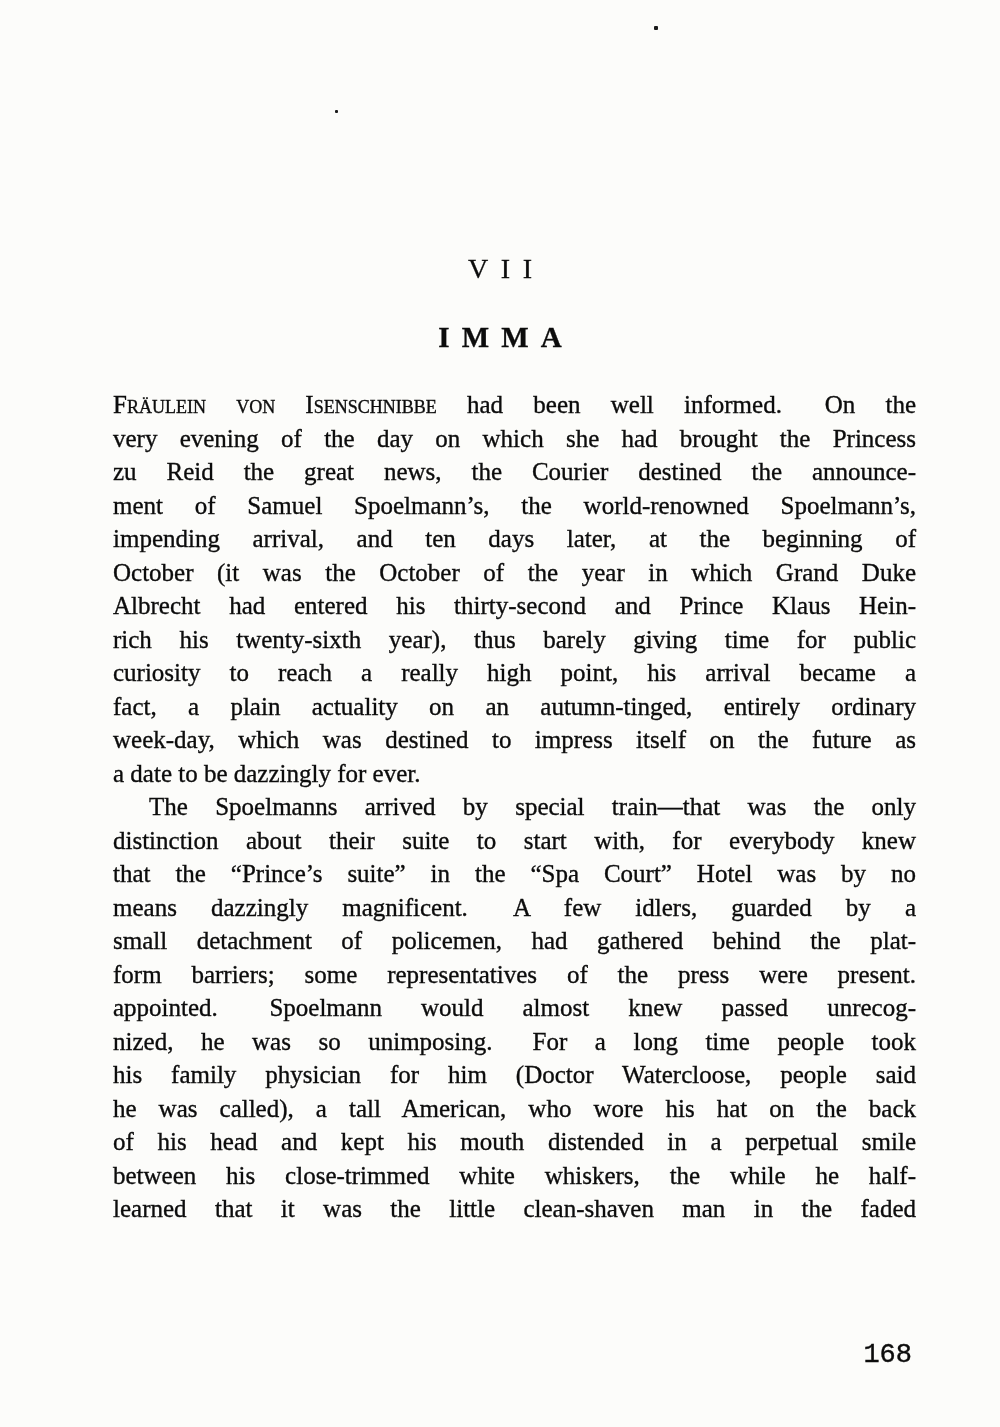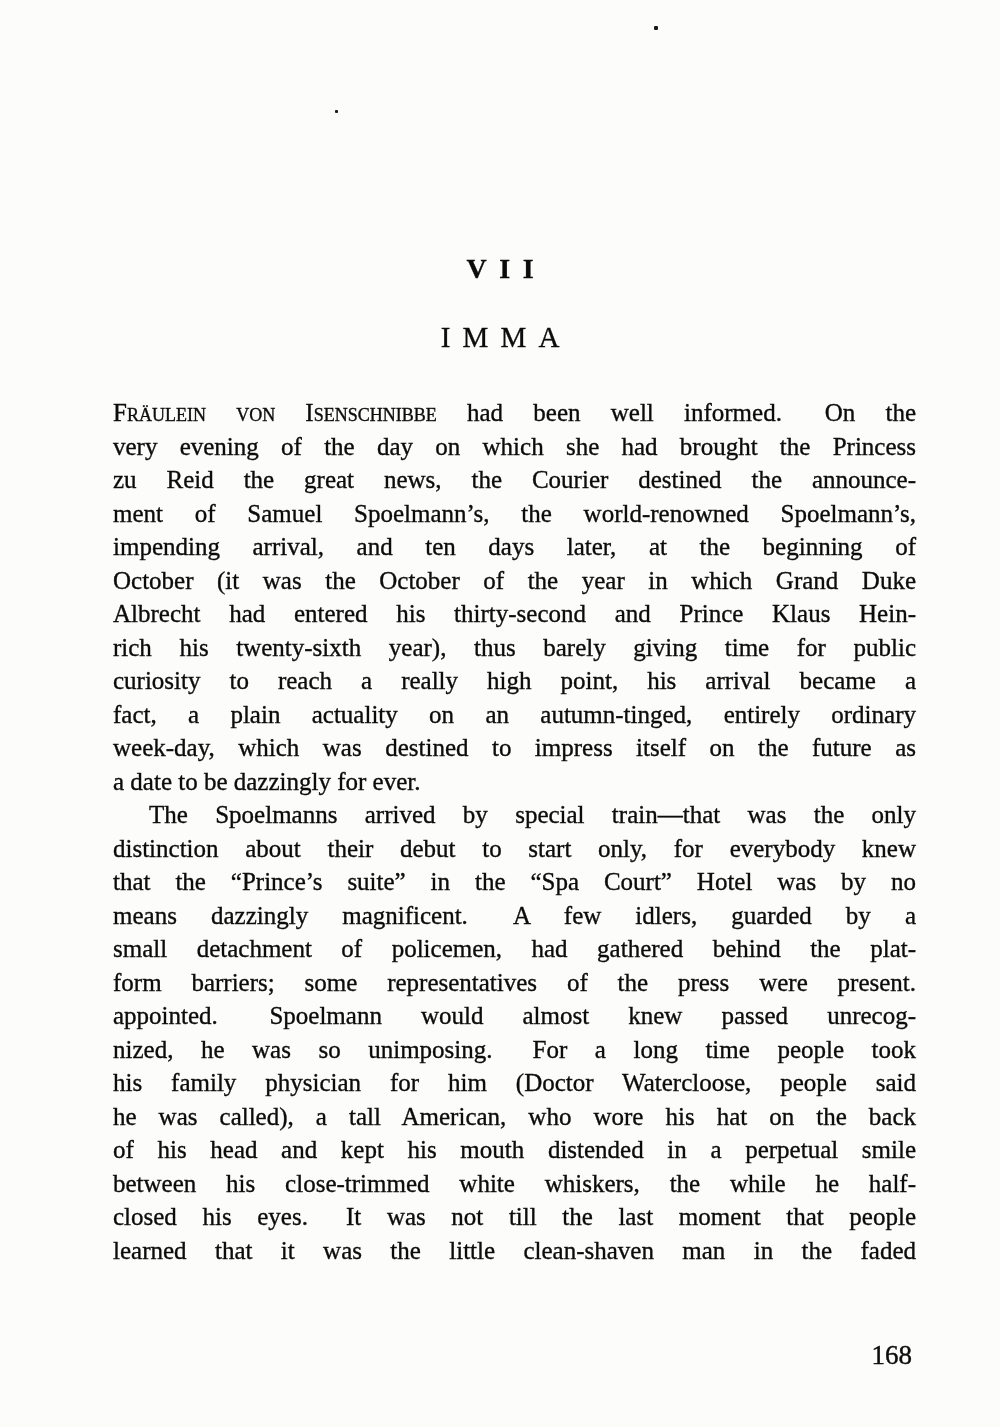--- a/index.html
+++ b/index.html
@@ -17,45 +17,44 @@
     position: absolute;
     inset: 0;
   }
   .chapter-number {
     position: absolute;
     top: 253px;
     left: 0;
     width: 100%;
     text-align: center;
     font-size: 28px;
-    font-weight: bold;
+    font-weight: normal;
     letter-spacing: 0.45em;
     text-indent: 0.45em; 
     -webkit-text-stroke: 0.3px currentColor;
   }
   .chapter-title {
     position: absolute;
     top: 321px;
     left: 0;
     width: 100%;
     text-align: center;
     font-size: 29px;
-    font-weight: normal;
+    font-weight: bold;
     letter-spacing: 0.42em;
     text-indent: 0.42em;
     -webkit-text-stroke: 0.3px currentColor;
   }
   .body-text {
     position: absolute;
     top: 388px;
     left: 113px;
     width: 803px;
     font-size: 25px;
     line-height: 33.5px;
-    margin-top: 8px;
     -webkit-text-stroke: 0.35px currentColor;
   }
   .paragraph { margin: 0; }
   .line {
     text-align: justify;
     text-align-last: justify;
     white-space: normal;
   }
   .line.no-justify {
     text-align-last: left;
@@ -63,20 +62,21 @@
   .line.indent {
     text-indent: 36px;
   }
   .smallcaps { font-variant: small-caps; }
   .italic { }
   .page-number {
     position: absolute;
     top: 1340px;
     right: 88px;
     font-size: 27px;
+    font-family: Liberation Mono, monospace;
     -webkit-text-stroke: 0.4px currentColor;
   }
   .speck {
     position: absolute;
     background: #1a1a1a;
     border-radius: 1px;
   }
   .speck-1 { left: 654px; top: 26px; width: 4px; height: 4px; }
   .speck-2 { left: 335px; top: 110px; width: 3px; height: 3px; }
 </style>
@@ -101,30 +101,29 @@
         <div class="line"><span>October (it was the October of the year in which Grand Duke</span></div>
         <div class="line"><span>Albrecht had entered his thirty-second and Prince Klaus Hein-</span></div>
         <div class="line"><span>rich his twenty-sixth year), thus barely giving time for public</span></div>
         <div class="line"><span>curiosity to reach a really high point, his arrival became a</span></div>
         <div class="line"><span>fact, a plain actuality on an autumn-tinged, entirely ordinary</span></div>
         <div class="line"><span>week-day, which was destined to impress itself on the future as</span></div>
         <div class="line no-justify"><span>a date to be dazzingly for ever.</span></div>
       </div>
       <div class="paragraph">
         <div class="line indent"><span>The Spoelmanns arrived by special train—that was the only</span></div>
-        <div class="line"><span>distinction about their debut to start only, for everybody knew</span></div>
+        <div class="line"><span>distinction about their suite to start with, for everybody knew</span></div>
         <div class="line"><span>that the “Prince’s suite” in the “Spa Court” Hotel was by no</span></div>
         <div class="line"><span>means dazzingly magnificent.  A few idlers, guarded by a</span></div>
         <div class="line"><span>small detachment of policemen, had gathered behind the plat-</span></div>
         <div class="line"><span>form barriers; some representatives of the press were present.</span></div>
         <div class="line"><span>appointed.  Spoelmann would almost knew passed unrecog-</span></div>
         <div class="line"><span>nized, he was so unimposing.  For a long time people took</span></div>
         <div class="line"><span>his family physician for him (Doctor Watercloose, people said</span></div>
         <div class="line"><span>he was called), a tall American, who wore his hat on the back</span></div>
         <div class="line"><span>of his head and kept his mouth distended in a perpetual smile</span></div>
         <div class="line"><span>between his close-trimmed white whiskers, the while he half-</span></div>
-        <div class="line"><span>closed his eyes.  It was not till the last moment that people</span></div>
         <div class="line"><span>learned that it was the little clean-shaven man in the faded</span></div>
       </div>
     </div>
 
   <div class="page-number">168</div>
 </div>
 
 </body></html>

